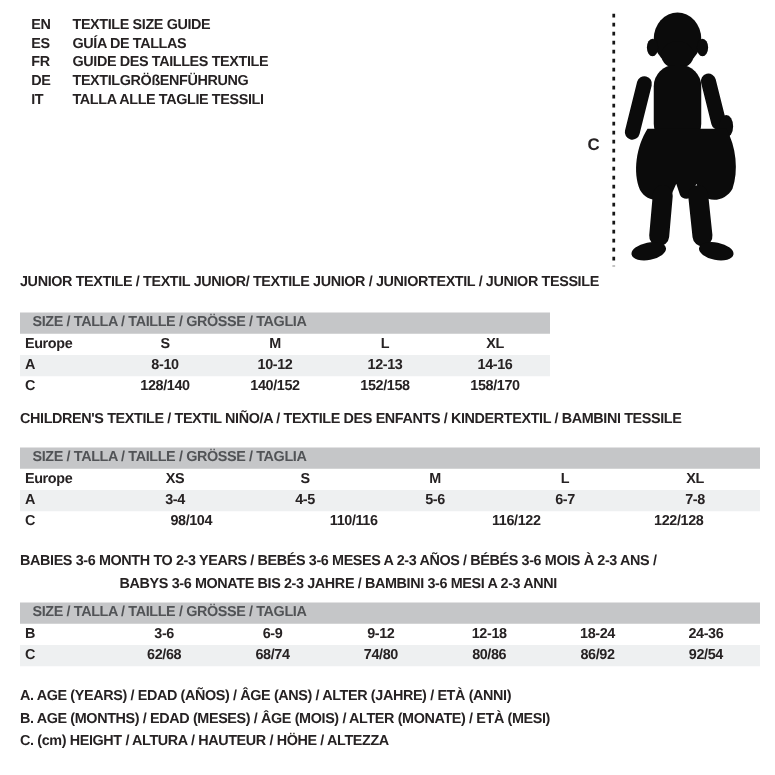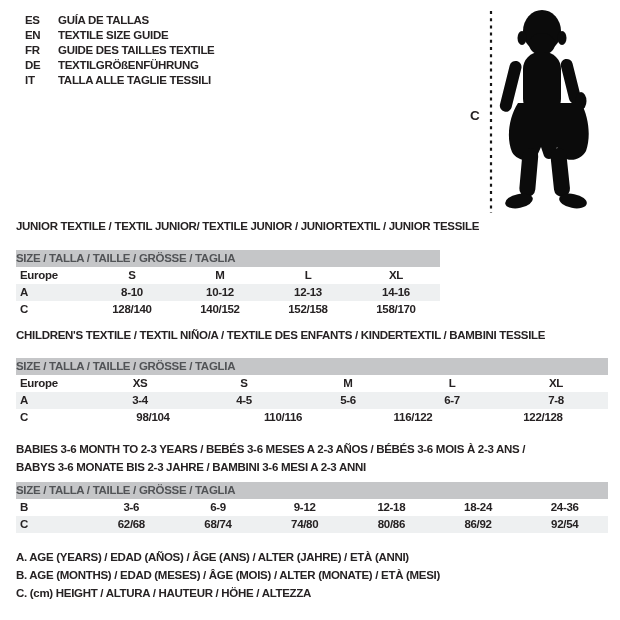--- a/index.html
+++ b/index.html
@@ -16,47 +16,47 @@
   .lang-code{width:33px;}
 
   
   .figure-wrap{left:460px;top:5px;width:160px;height:212px;}
   .figure-c{left:470px;top:108px;font-size:13.5px;letter-spacing:0;}
 
   
   .tbl-title{font-size:11.5px;line-height:13px;}
   .tbl-title-2line{line-height:18px;}
   .size-bar{height:17px;line-height:17px;background:#c5c6c8;color:#515356;
-            font-size:11.5px;padding-left:0;}
+            font-size:11.5px;padding-left:10px;}
   .trow{display:flex;height:17px;line-height:17px;font-size:11.5px;}
   .trow.striped{background:#eef0f1;}
   .tlabel{width:72px;padding-left:4px;box-sizing:border-box;}
   .tcell{flex:1;text-align:center;}
 
   .t1-title{left:16px;top:220px;}
   .t1{left:16px;top:250px;width:424px;}
   .t2-title{left:16px;top:329px;}
   .t2{left:16px;top:358px;width:592px;}
-  .t3-title{left:16px;top:440px;}
+  .t3-title{left:16px;top:440px;text-align:center;}
   .t3{left:16px;top:482px;width:592px;}
 
   
   .legend{left:16px;top:548px;font-size:11.5px;line-height:18px;}
 </style>
 </head>
 <body>
 
 <div class="abs lang-list">
   <div class="lang-row">
+    <span class="lang-code">EN</span>
+    <span>TEXTILE SIZE GUIDE</span>
+  </div>
+  <div class="lang-row">
     <span class="lang-code">ES</span>
     <span>GUÍA DE TALLAS</span>
-  </div>
-  <div class="lang-row">
-    <span class="lang-code">EN</span>
-    <span>TEXTILE SIZE GUIDE</span>
   </div>
   <div class="lang-row">
     <span class="lang-code">FR</span>
     <span>GUIDE DES TAILLES TEXTILE</span>
   </div>
   <div class="lang-row">
     <span class="lang-code">DE</span>
     <span>TEXTILGRÖßENFÜHRUNG</span>
   </div>
   <div class="lang-row">

